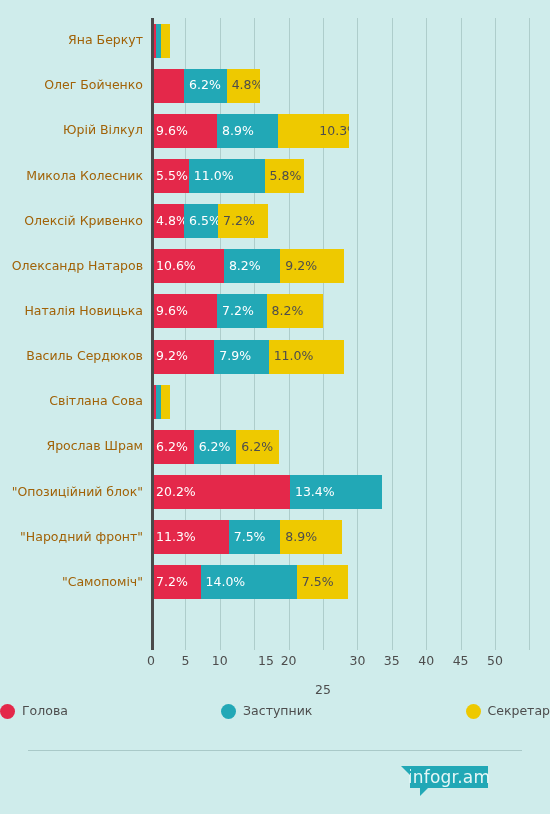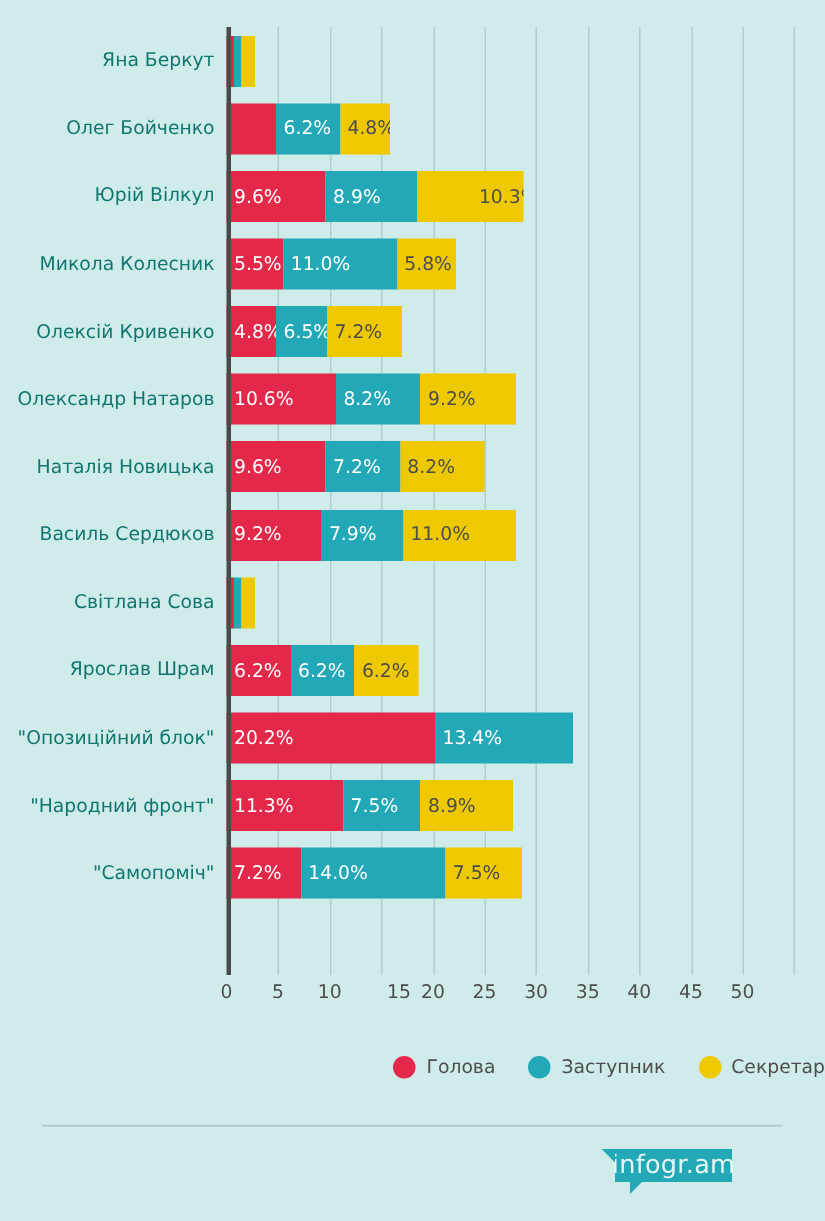--- a/index.html
+++ b/index.html
@@ -70,21 +70,21 @@
     width: 550px;
     display: block;
   }
 
   .cat-label {
     position: absolute;
     left: 0;
     width: 143px;
     text-align: right;
     font-size: 12.5px;
-    color: #0f766e;
+    color: #a16207;
     white-space: nowrap;
     line-height: 1;
   }
 
   .bar {
     position: absolute;
     left: 151px;
     height: 100%;
     display: flex;
     align-items: stretch;
@@ -128,21 +128,21 @@
     white-space: nowrap;
   }
 
   
   .legend {
     position: absolute;
     left: 0;
     top: 704px;
     width: 550px;
     display: flex;
-    justify-content: flex-end;
+    justify-content: space-between;
     align-items: center;
     gap: 22px;
   }
   .legend-item {
     display: flex;
     align-items: center;
     gap: 7px;
   }
   .legend-dot {
     width: 15px;
@@ -387,21 +387,21 @@
         </div>
       </div>
   </div>
 
   <div class="xaxis" id="xaxis">
       <span class="xtick" style="left: 0px;">0</span>
       <span class="xtick" style="left: 34.4px;">5</span>
       <span class="xtick" style="left: 68.8px;">10</span>
       <span class="xtick" style="left: 115px;">15</span>
       <span class="xtick" style="left: 137.6px;">20</span>
-      <span class="xtick" style="left: 172px;">25</span>
+      <span class="xtick" style="left: 172px; margin-top: 29px;">25</span>
       <span class="xtick" style="left: 206.4px;">30</span>
       <span class="xtick" style="left: 240.8px;">35</span>
       <span class="xtick" style="left: 275.2px;">40</span>
       <span class="xtick" style="left: 309.6px;">45</span>
       <span class="xtick" style="left: 344px;">50</span>
     </div>
 
   <div class="legend" id="legend">
       <div class="legend-item">
         <span class="legend-dot" style="background: rgb(228, 40, 74);"></span>

